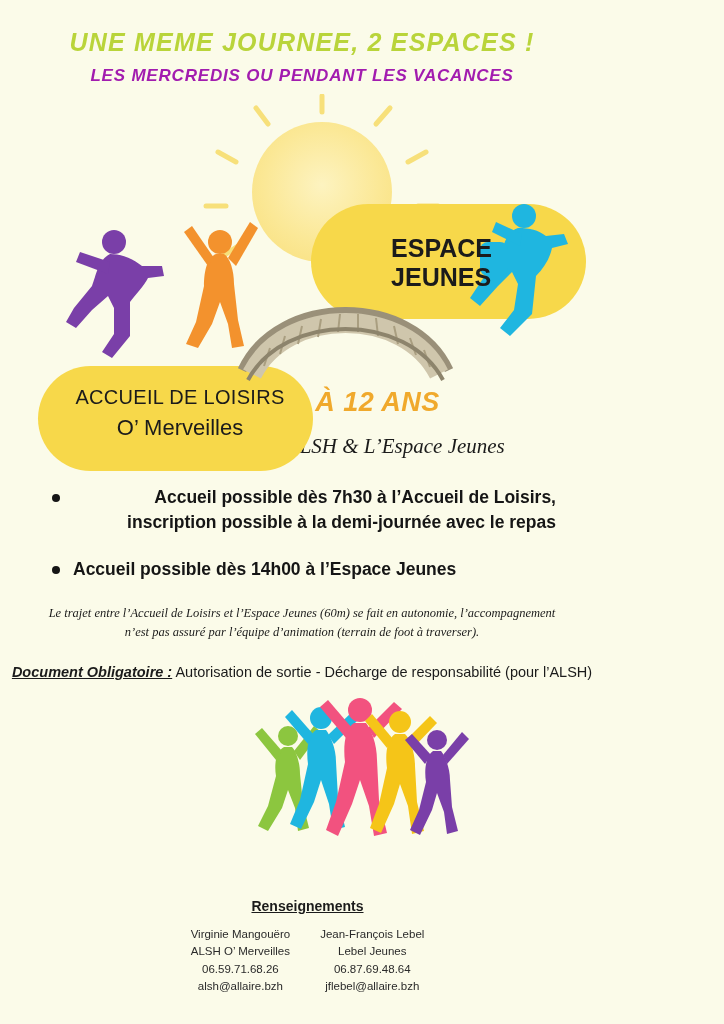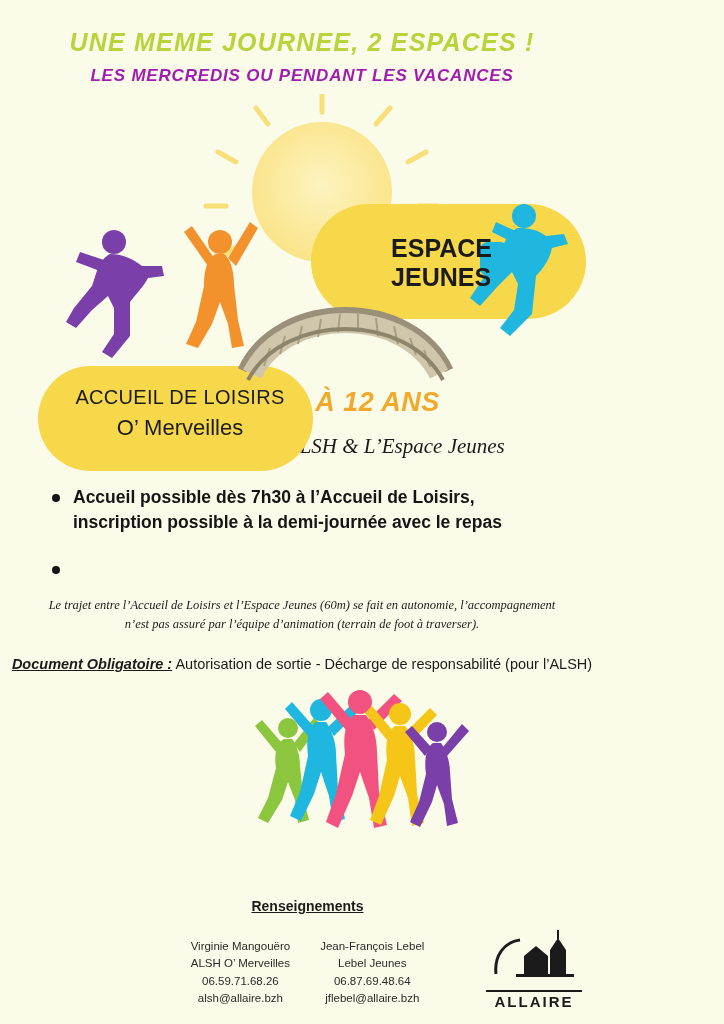--- a/index.html
+++ b/index.html
@@ -145,20 +145,21 @@
     margin: 26px 48px 0 52px;
   }
   .bullet {
     display: flex;
     align-items: flex-start;
     font-size: 17.5px;
     font-weight: bold;
     line-height: 1.42;
     color: #151515;
     margin-bottom: 22px;
+    text-align: right;
   }
   .bullet .dot {
     flex: none;
     width: 8px;
     height: 8px;
     background: #151515;
     border-radius: 50%;
     margin: 9px 13px 0 0;
   }
 
@@ -204,21 +205,21 @@
     text-align: center;
     font-size: 14px;
     font-weight: bold;
     text-decoration: underline;
     color: #1b1b1b;
   }
   .contacts {
     display: flex;
     justify-content: center;
     gap: 30px;
-    margin-top: 24px;
+    margin-top: 12px;
   }
   .contact {
     text-align: center;
     font-size: 11.5px;
     line-height: 1.5;
     color: #2a2a2a;
   }
   .logo {
     position: absolute;
     right: 22px;
@@ -323,20 +324,21 @@
   <div class="age-title">DE 10 ANS À 12 ANS</div>
   <div class="transition">Une transition entre l’ALSH &amp; L’Espace Jeunes</div>
 
   <div class="bullets">
     <div class="bullet">
       <span class="dot"></span>
       <span>Accueil possible dès 7h30 à l’Accueil de Loisirs, inscription possible à la demi-journée avec le repas</span>
     </div>
     <div class="bullet">
       <span class="dot"></span>
+      <span>Accueil possible dès 14h00 à l’Espace Jeunes</span>
     </div>
   </div>
 
   <div class="note">Le trajet entre l’Accueil de Loisirs et l’Espace Jeunes (60m) se fait en autonomie, l’accompagnement n’est pas assuré par l’équipe d’animation (terrain de foot à traverser).</div>
 
   <div class="doc-line">
     <span class="strong">Document Obligatoire :</span><span> Autorisation de sortie - Décharge de responsabilité (pour l’ALSH)</span>
   </div>
 
   <div class="dancers">
@@ -389,25 +391,15 @@
         <div>alsh@allaire.bzh</div>
       </div>
       <div class="contact">
         <div>Jean-François Lebel</div>
         <div>Lebel Jeunes</div>
         <div>06.87.69.48.64</div>
         <div>jflebel@allaire.bzh</div>
       </div>
     </div>
 
-    <div class="logo">
-      <svg width="96" height="54" viewBox="0 0 96 54">
-        <path d="M10 44 C 8 26, 18 12, 34 10" fill="none" stroke="#1b1b1b" stroke-width="3"></path>
-        <path d="M38 46 L 38 26 L 50 16 L 62 26 L 62 46 Z" fill="#1b1b1b"></path>
-        <path d="M64 46 L 64 20 L 72 8 L 80 20 L 80 46 Z" fill="#1b1b1b"></path>
-        <rect x="71" y="0" width="2" height="9" fill="#1b1b1b"></rect>
-        <rect x="30" y="44" width="58" height="3" fill="#1b1b1b"></rect>
-      </svg>
-      <div class="logo-name">ALLAIRE</div>
-    </div>
   </div>
 
 </div>
 
 </body></html>

